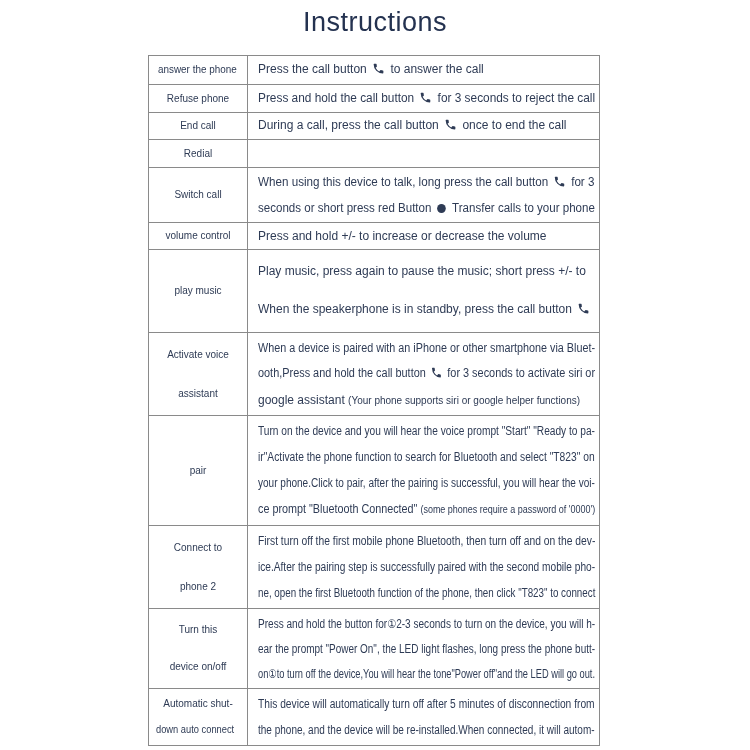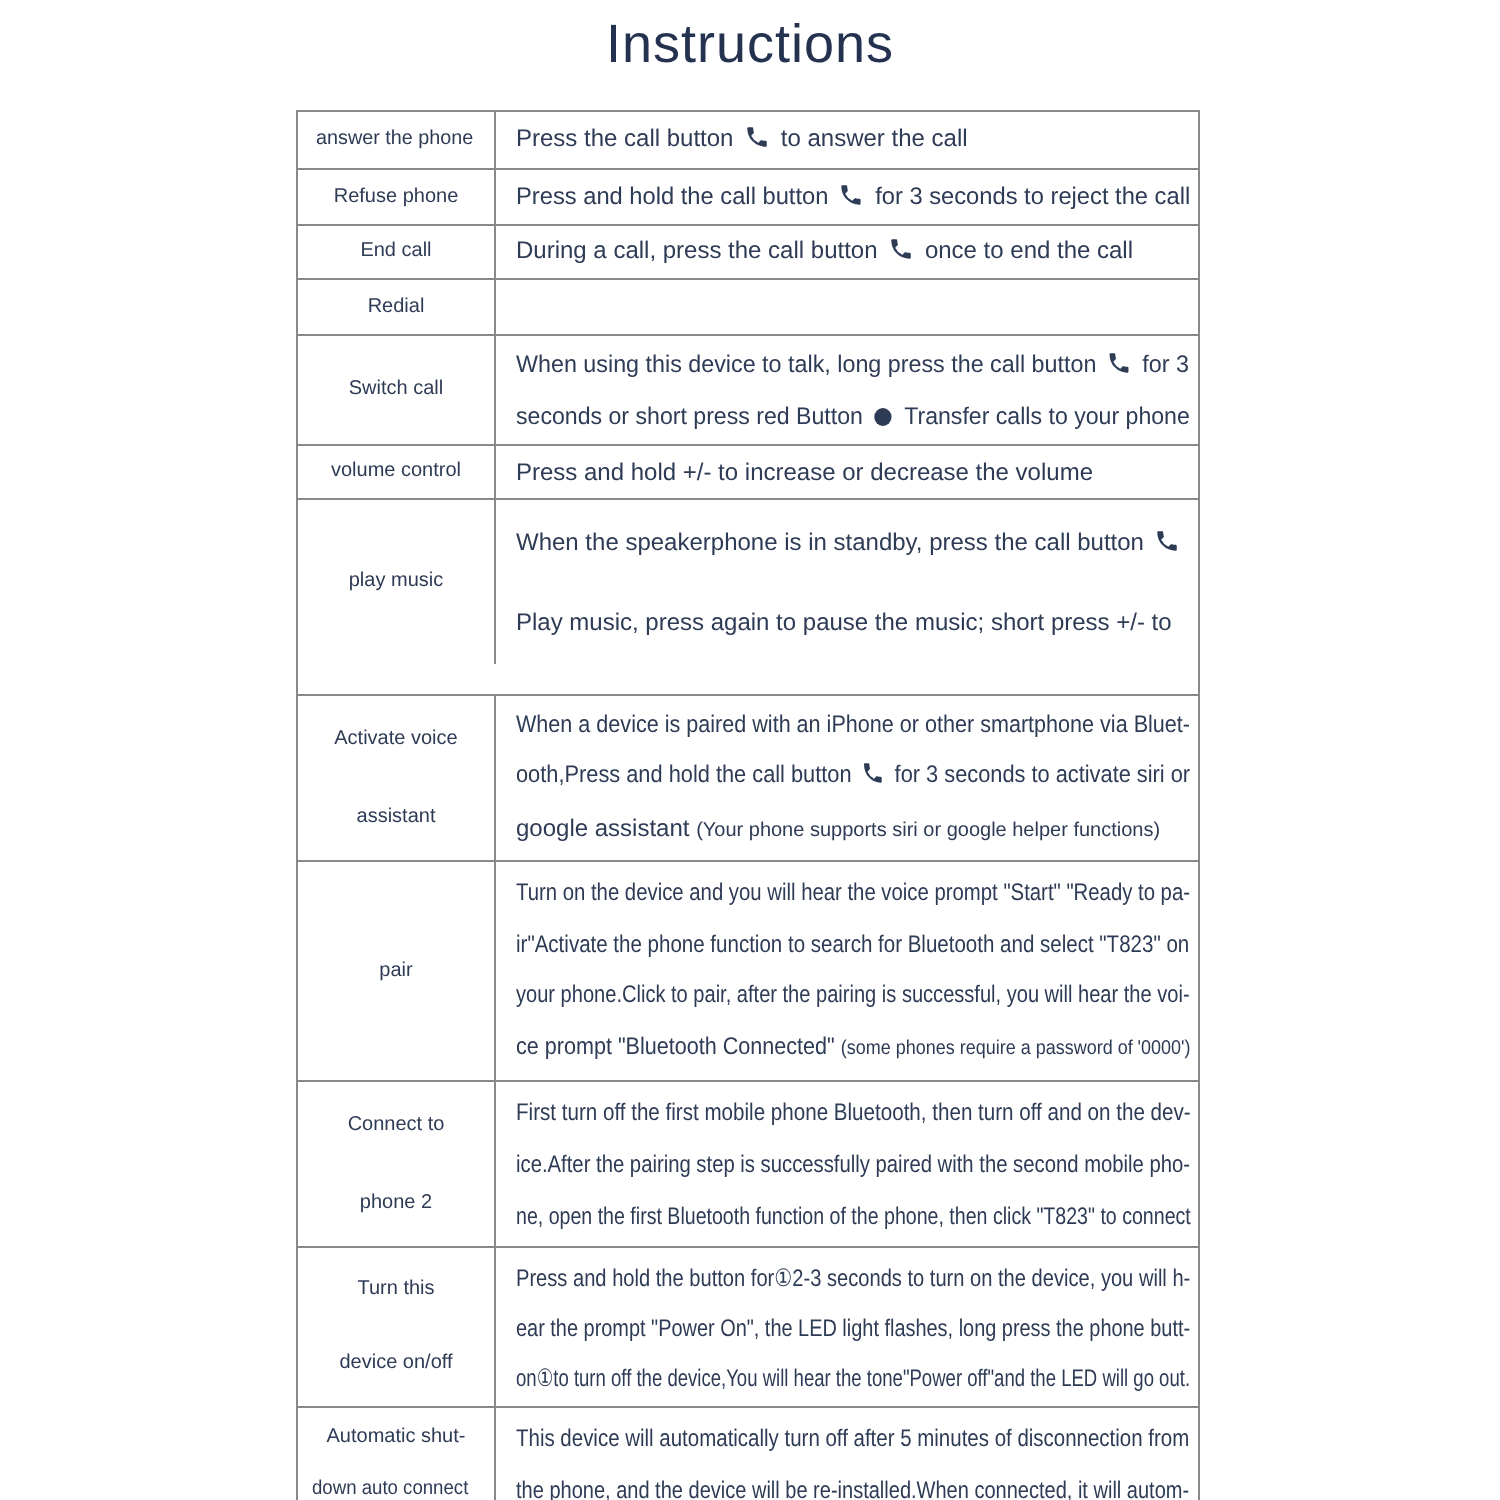--- a/index.html
+++ b/index.html
@@ -105,27 +105,27 @@
         </div>
         <div class="desc-cell">
           <div class="desc-line"><span class="seg">Press and hold +/- to increase or decrease the volume</span></div>
         </div>
       </div>
       <div class="row" style="height: 83px;">
         <div class="feature-cell">
           <div class="feature-line">play music</div>
         </div>
         <div class="desc-cell">
+          <div class="desc-line"><span class="seg">Play music, press again to pause the music; short press +/- to</span></div>
           <div class="desc-line"><span class="seg">When the speakerphone is in standby, press the call button </span><span class="phone-icon"><svg viewBox="0 0 24 24" width="13" height="13" aria-hidden="true">
                 <path fill="currentColor" d="M6.62 10.79a15.05 15.05 0 0 0 6.59 6.59l2.2-2.2a1 1 0 0 1 1.02-.24 11.4 11.4 0 0 0 3.57.57 1 1 0 0 1 1 1V20a1 1 0 0 1-1 1A17 17 0 0 1 3 4a1 1 0 0 1 1-1h3.5a1 1 0 0 1 1 1 11.4 11.4 0 0 0 .57 3.57 1 1 0 0 1-.25 1.02l-2.2 2.2z"></path>
               </svg></span></div>
-          <div class="desc-line"><span class="seg">Play music, press again to pause the music; short press +/- to</span></div>
         </div>
       </div>
-      <div class="row" style="height: 83px; margin-top: 15px;">
+      <div class="row" style="height: 83px;">
         <div class="feature-cell">
           <div class="feature-line">Activate voice</div>
           <div class="feature-line">assistant</div>
         </div>
         <div class="desc-cell">
           <div class="desc-line" style="transform-origin: left center; transform: scaleX(0.899);"><span class="seg">When a device is paired with an iPhone or other smartphone via Bluet-</span></div>
           <div class="desc-line" style="transform-origin: left center; transform: scaleX(0.908);"><span class="seg">ooth,Press and hold the call button </span><span class="phone-icon"><svg viewBox="0 0 24 24" width="13" height="13" aria-hidden="true">
                 <path fill="currentColor" d="M6.62 10.79a15.05 15.05 0 0 0 6.59 6.59l2.2-2.2a1 1 0 0 1 1.02-.24 11.4 11.4 0 0 0 3.57.57 1 1 0 0 1 1 1V20a1 1 0 0 1-1 1A17 17 0 0 1 3 4a1 1 0 0 1 1-1h3.5a1 1 0 0 1 1 1 11.4 11.4 0 0 0 .57 3.57 1 1 0 0 1-.25 1.02l-2.2 2.2z"></path>
               </svg></span><span class="seg"> for 3 seconds to activate siri or</span></div>
           <div class="desc-line"><span class="seg">google assistant </span><span class="seg-small">(Your phone supports siri or google helper functions)</span></div>

